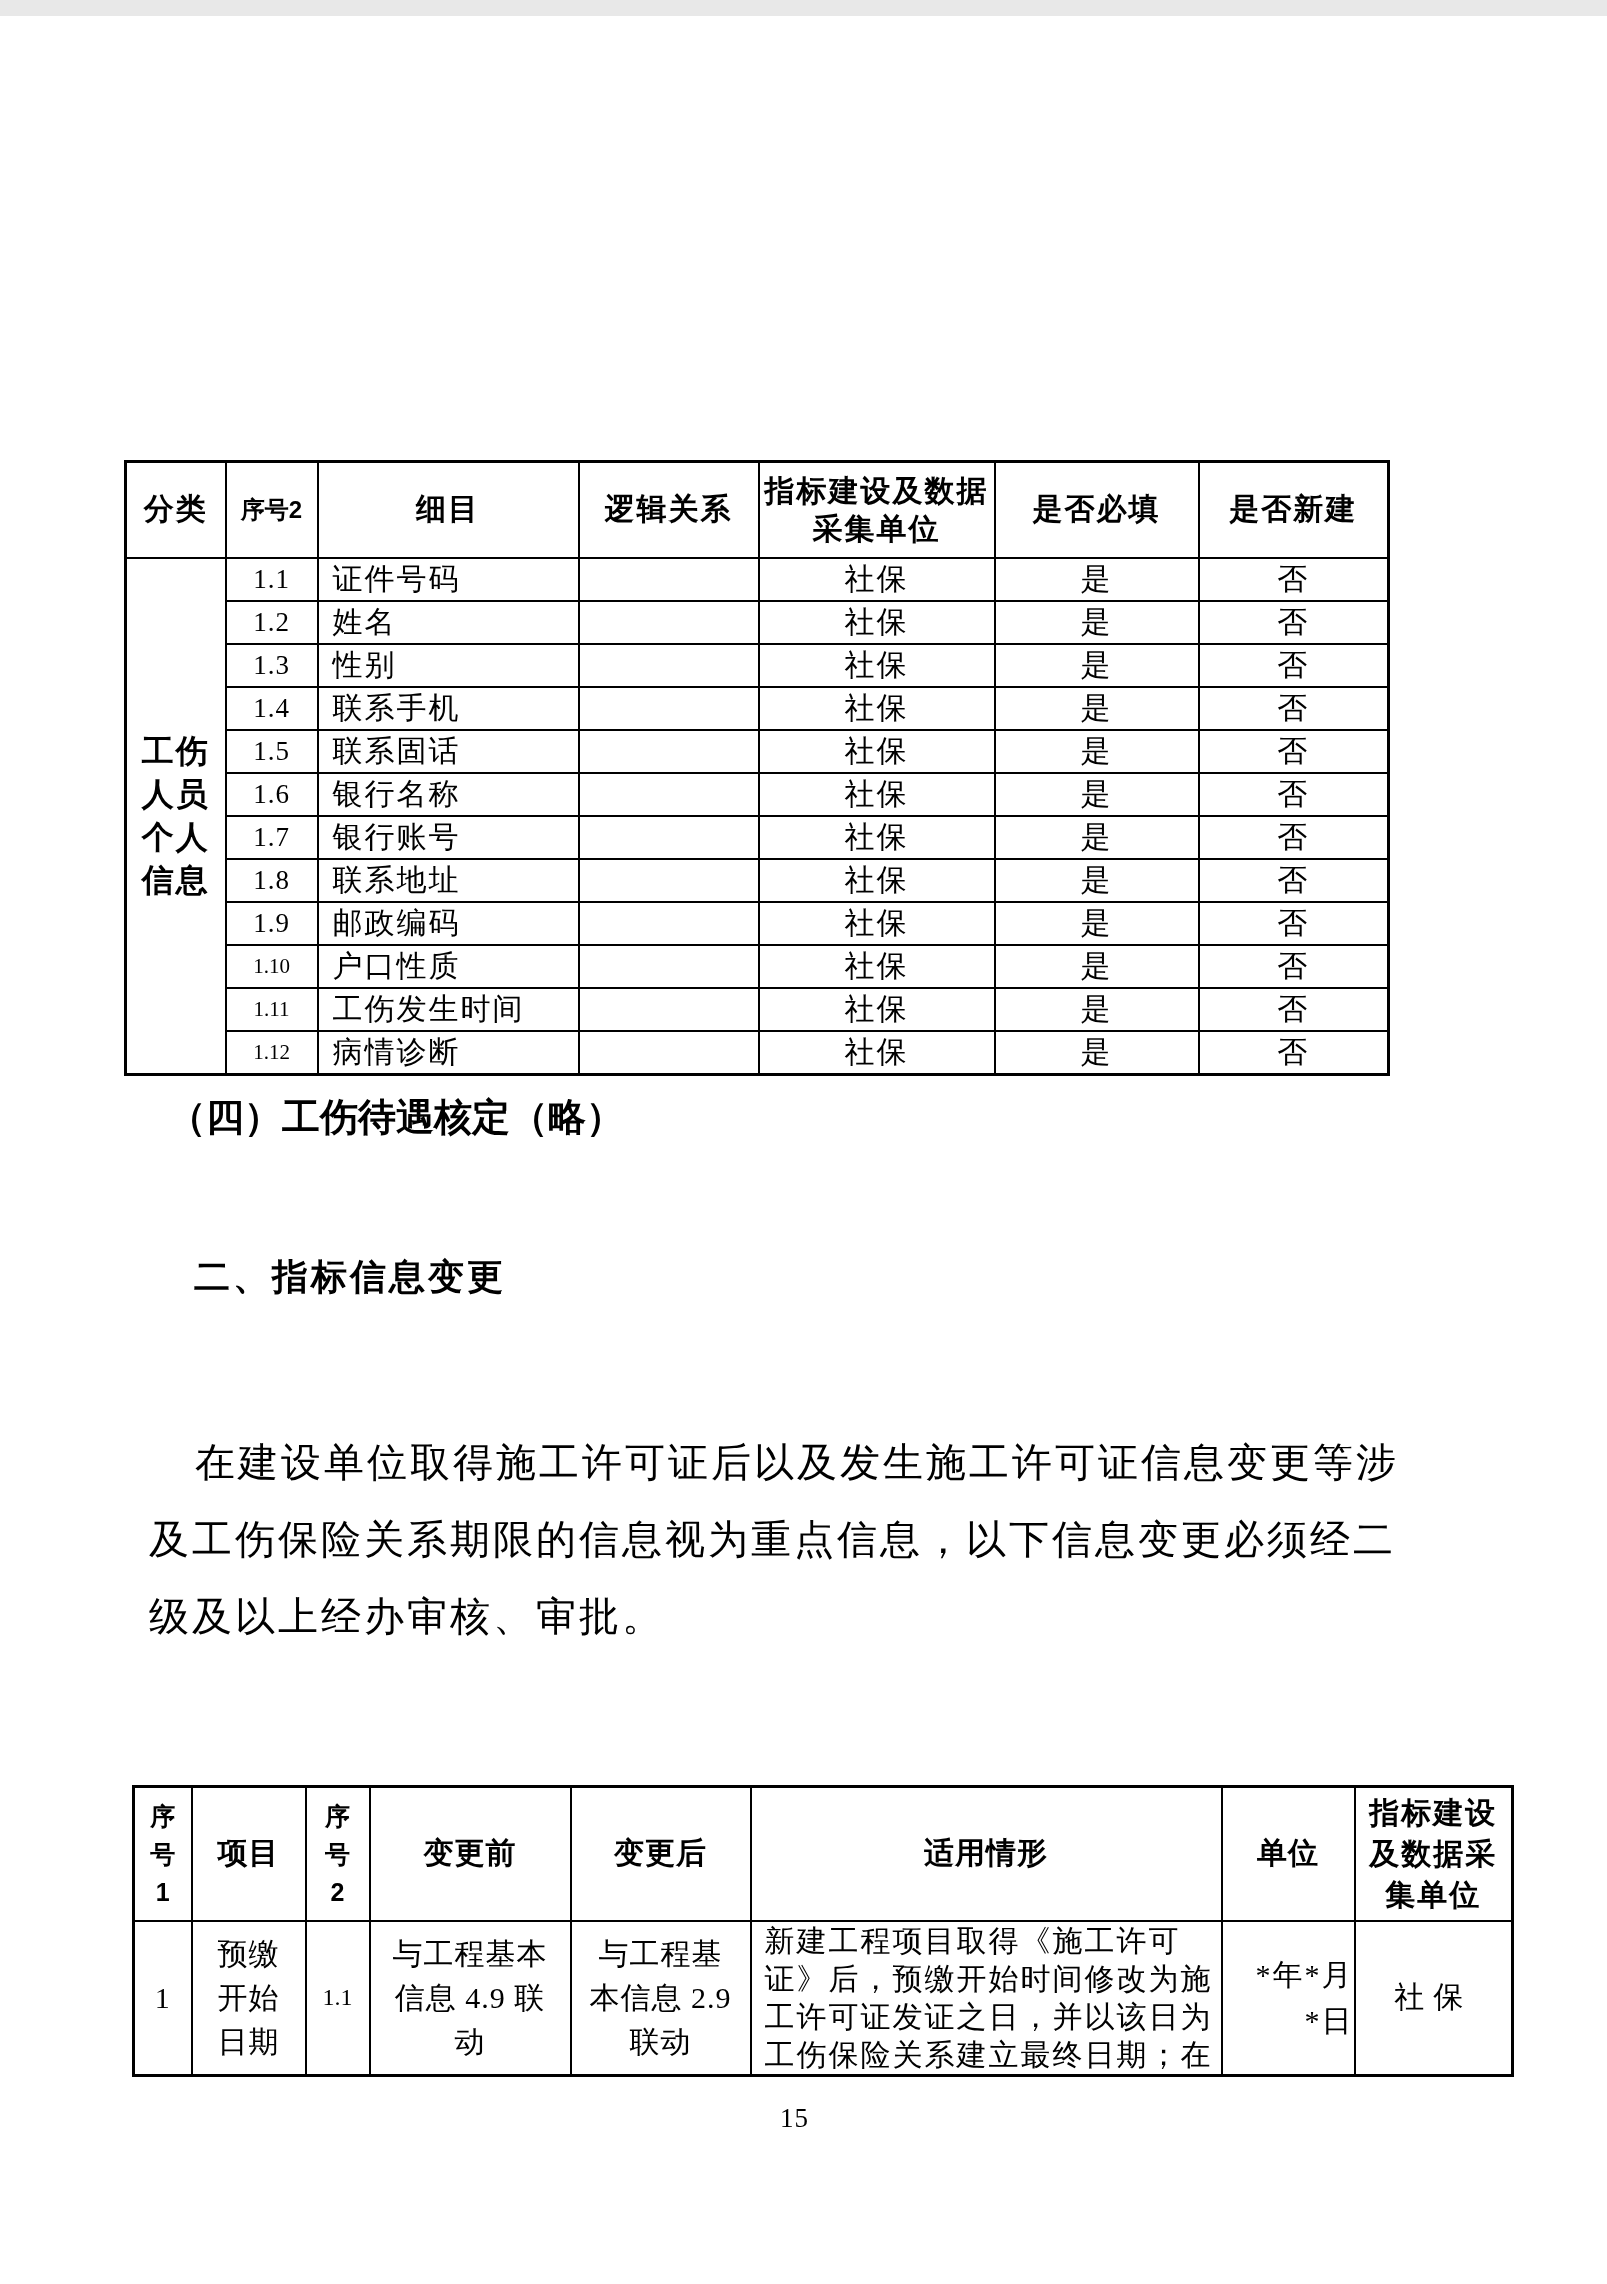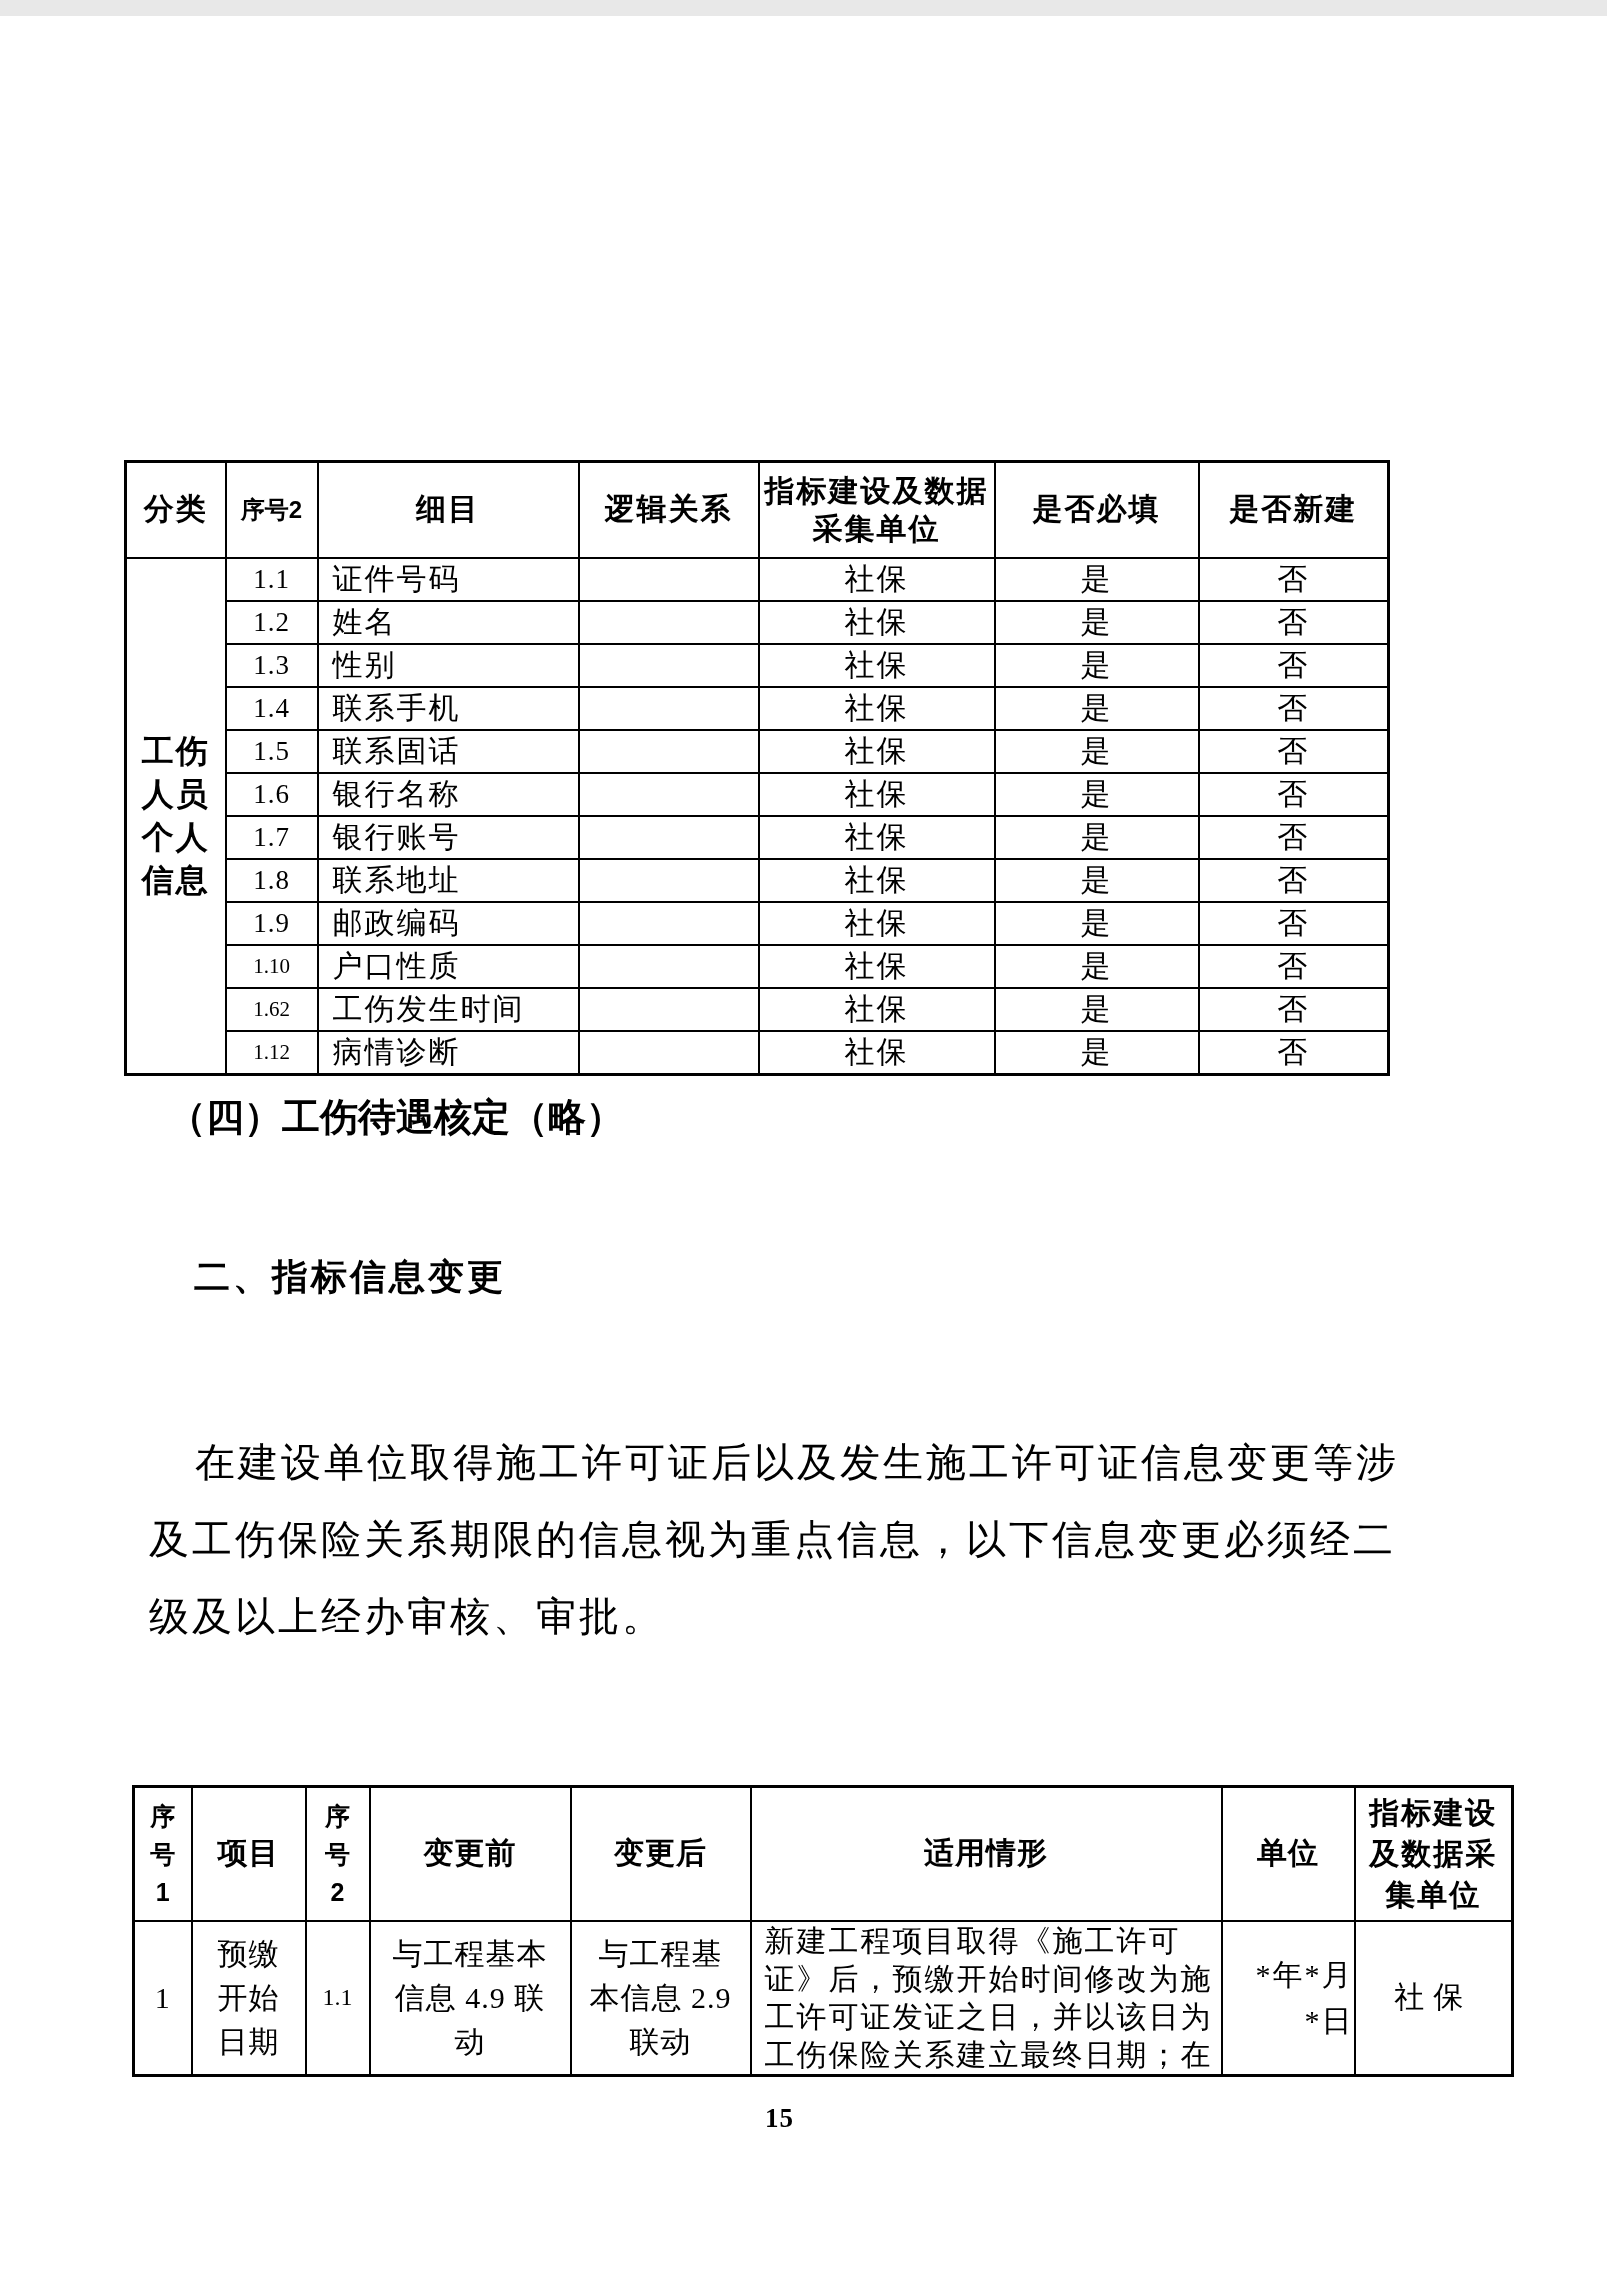--- a/index.html
+++ b/index.html
@@ -82,22 +82,22 @@
     left:149px; top:1408px; width:1267px;
     font-size:40px; letter-spacing:3px;
   }
   .para .pline { line-height:77px; height:77px; white-space:nowrap; }
   .para .indent { padding-left:46px; }
 
   
   .pagenum {
     position:absolute;
     left:750px; top:2087px; width:59px;
-    font-size:27px; font-weight:bold;
-    text-align:center; letter-spacing:1px;
+    font-size:27px; font-weight:normal;
+    text-align:right; letter-spacing:1px;
   }
 </style>
 </head>
 <body>
 
 <div class="page">
 
   <table class="doc t1">
     <colgroup>
       <col style="width:100px">
@@ -203,21 +203,21 @@
       </tr>
       <tr>
         <td class="seq small">1.10</td>
         <td class="item">户口性质</td>
         <td></td>
         <td>社保</td>
         <td>是</td>
         <td>否</td>
       </tr>
       <tr>
-        <td class="seq small">1.62</td>
+        <td class="seq small">1.11</td>
         <td class="item">工伤发生时间</td>
         <td></td>
         <td>社保</td>
         <td>是</td>
         <td>否</td>
       </tr>
       <tr>
         <td class="seq small">1.12</td>
         <td class="item">病情诊断</td>
         <td></td>

